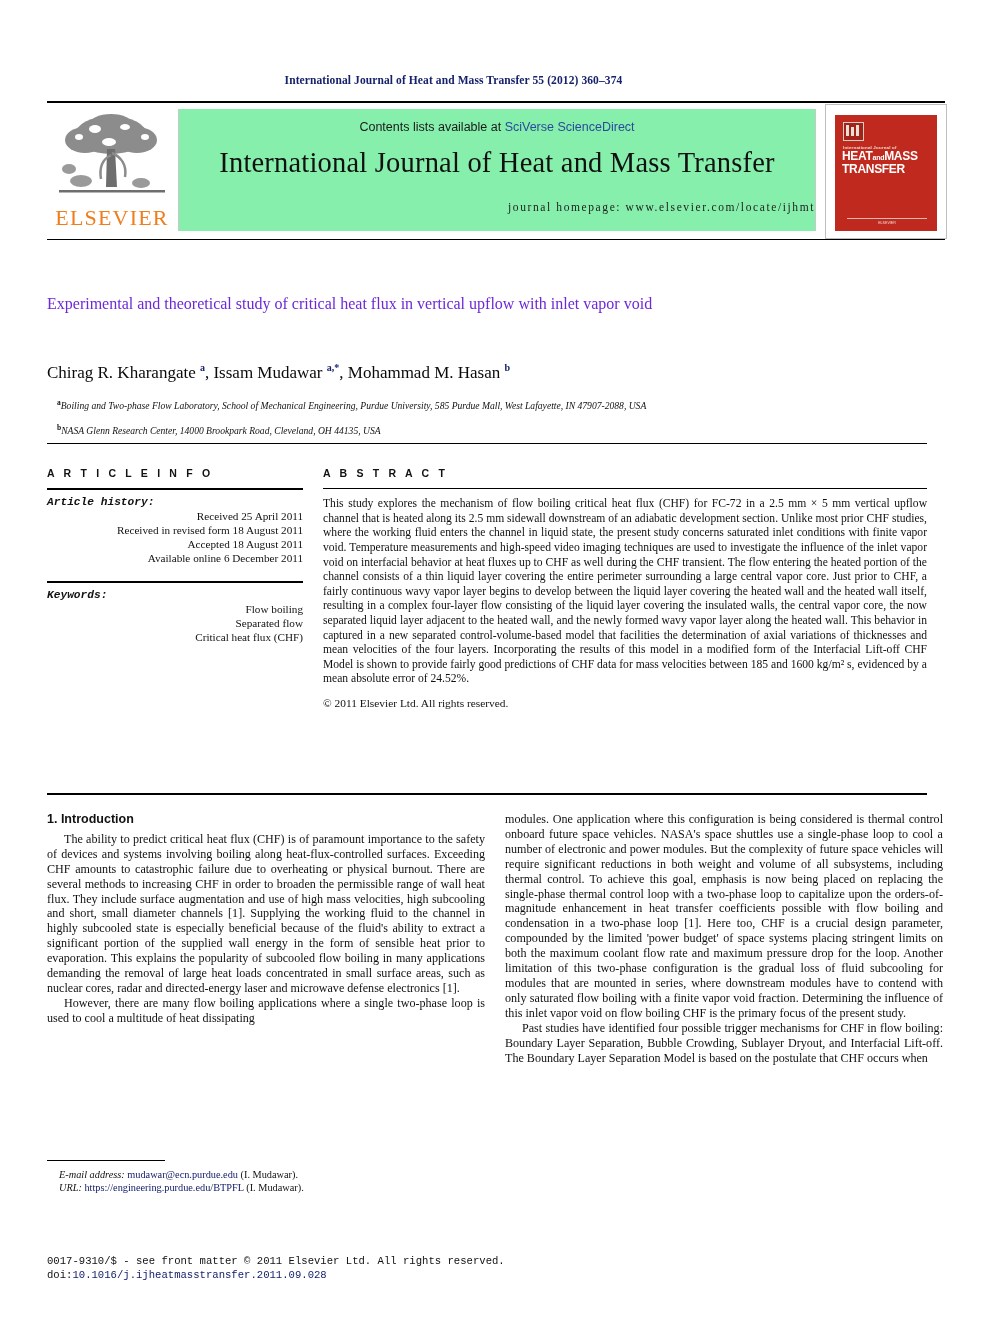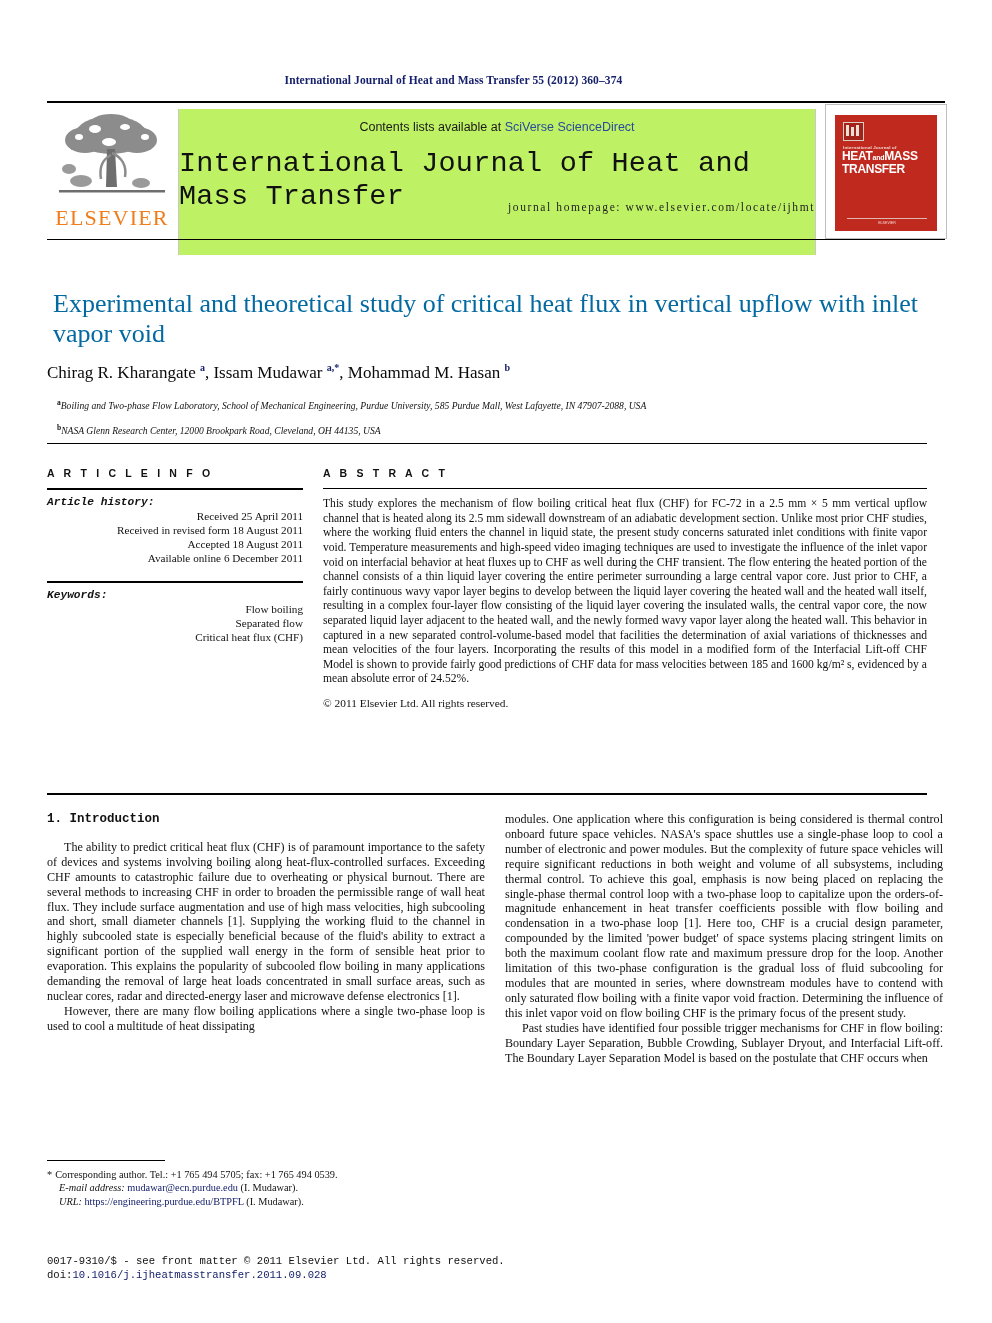--- a/index.html
+++ b/index.html
@@ -60,42 +60,43 @@
     width: 126px;
     text-align: center;
     font-family: "Liberation Serif", serif;
     font-size: 22px;
     letter-spacing: 1.2px;
     color: #f07d1b;
   }
   .mast-center {
     position: absolute;
     left: 131px; top: 8px;
-    width: 636px; height: 146px;
-    background: #bef264;
+    width: 636px; height: 122px;
+    background: #86efac;
     border-left: 1px solid #c8c8c8;
     border-right: 1px solid #c8c8c8;
   }
   .contents-line {
     position: absolute;
     left: 0; top: 11px;
     width: 636px;
     text-align: center;
     font-family: "Liberation Sans", sans-serif;
     font-size: 12.5px;
     color: #1a1a1a;
   }
   .contents-line .sd {
     color: #2b4a9b;
   }
   .journal-title {
     position: absolute;
     left: 0; top: 38px;
     width: 636px;
-    font-family: Liberation Mono, monospace;
+    text-align: center;
+    font-family: Liberation Serif, serif;
     font-size: 28.5px;
     color: #111;
     letter-spacing: .2px;
   }
   .homepage-line {
     position: absolute;
     left: 0; top: 92px;
     width: 636px;
     text-align: right;
     font-family: Liberation Serif, serif;
@@ -166,24 +167,23 @@
     width: 898px; height: 1px;
     background: #000;
   }
 
   
   .title {
     position: absolute;
     left: 47px; top: 289px;
     width: 880px;
     font-family: "Liberation Serif", serif;
-    font-size: 26px;
+    font-size: 16px;
     line-height: 30px;
-    color: #0369a1;
-    margin-left: 6px;
+    color: #6d28d9;
   }
   .authors {
     position: absolute;
     left: 47px; top: 362px;
     width: 880px;
     font-family: "Liberation Serif", serif;
     font-size: 17px;
     color: #0a0a0a;
   }
   .authors sup {
@@ -291,24 +291,24 @@
     width: 438px;
     font-family: "Liberation Serif", serif;
     font-size: 12.1px;
     line-height: 14.9px;
     text-align: justify;
     color: #111;
   }
   .col-left  { left: 47px; }
   .col-right { left: 505px; }
   .h1 {
-    font-family: Liberation Mono, monospace;
+    font-family: Liberation Sans, sans-serif;
     font-size: 12.5px;
     font-weight: bold;
-    margin: 0 0 13px 0;
+    margin: 0 0 5px 0;
     color: #111;
   }
   .body-col p { margin: 0; text-indent: 17px; }
 
   
   .foot-rule {
     position: absolute;
     left: 47px; top: 1160px;
     width: 118px; height: 1.4px;
     background: #000;
@@ -403,21 +403,21 @@
 
   <div class="title">Experimental and theoretical study of critical heat flux in vertical upflow with inlet vapor void</div>
 
   <div class="authors">Chirag R. Kharangate <sup>a</sup>, Issam Mudawar <sup>a,*</sup>, Mohammad M. Hasan <sup>b</sup></div>
 
   <div class="affil">
     <div>
       <sup>a</sup><span>Boiling and Two-phase Flow Laboratory, School of Mechanical Engineering, Purdue University, 585 Purdue Mall, West Lafayette, IN 47907-2088, USA</span>
     </div>
     <div>
-      <sup>b</sup><span>NASA Glenn Research Center, 12000 Brookpark Road, Cleveland, OH 44135, USA</span>
+      <sup>b</sup><span>NASA Glenn Research Center, 14000 Brookpark Road, Cleveland, OH 44135, USA</span>
     </div>
   </div>
 
   <div class="rule-under-authors"></div>
 
   <div class="info-col">
     <div class="sechead">A R T I C L E   I N F O</div>
     <div class="info-rule"></div>
     <div class="info-label">Article history:</div>
     <div class="info-item">Received 25 April 2011</div>
@@ -446,23 +446,20 @@
     <p>However, there are many flow boiling applications where a single two-phase loop is used to cool a multitude of heat dissipating</p>
   </div>
 
   <div class="body-col col-right">
     <p style="text-indent:0">modules. One application where this configuration is being considered is thermal control onboard future space vehicles. NASA's space shuttles use a single-phase loop to cool a number of electronic and power modules. But the complexity of future space vehicles will require significant reductions in both weight and volume of all subsystems, including thermal control. To achieve this goal, emphasis is now being placed on replacing the single-phase thermal control loop with a two-phase loop to capitalize upon the orders-of-magnitude enhancement in heat transfer coefficients possible with flow boiling and condensation in a two-phase loop [1]. Here too, CHF is a crucial design parameter, compounded by the limited 'power budget' of space systems placing stringent limits on both the maximum coolant flow rate and maximum pressure drop for the loop. Another limitation of this two-phase configuration is the gradual loss of fluid subcooling for modules that are mounted in series, where downstream modules have to contend with only saturated flow boiling with a finite vapor void fraction. Determining the influence of this inlet vapor void on flow boiling CHF is the primary focus of the present study.</p>
     <p>Past studies have identified four possible trigger mechanisms for CHF in flow boiling: Boundary Layer Separation, Bubble Crowding, Sublayer Dryout, and Interfacial Lift-off. The Boundary Layer Separation Model is based on the postulate that CHF occurs when</p>
   </div>
 
   <div class="foot-rule"></div>
   <div class="footnote">
-    <div>
-      <span class="star">*</span><span>Corresponding author. Tel.: +1 765 494 5705; fax: +1 765 494 0539.</span>
-    </div>
     <div class="indent1">
       <span class="lbl">E-mail address:</span>
       <span class="link">mudawar@ecn.purdue.edu</span>
       <span>(I. Mudawar).</span>
     </div>
     <div class="indent1">
       <span class="lbl">URL:</span>
       <span class="link">https://engineering.purdue.edu/BTPFL</span>
       <span>(I. Mudawar).</span>
     </div>

